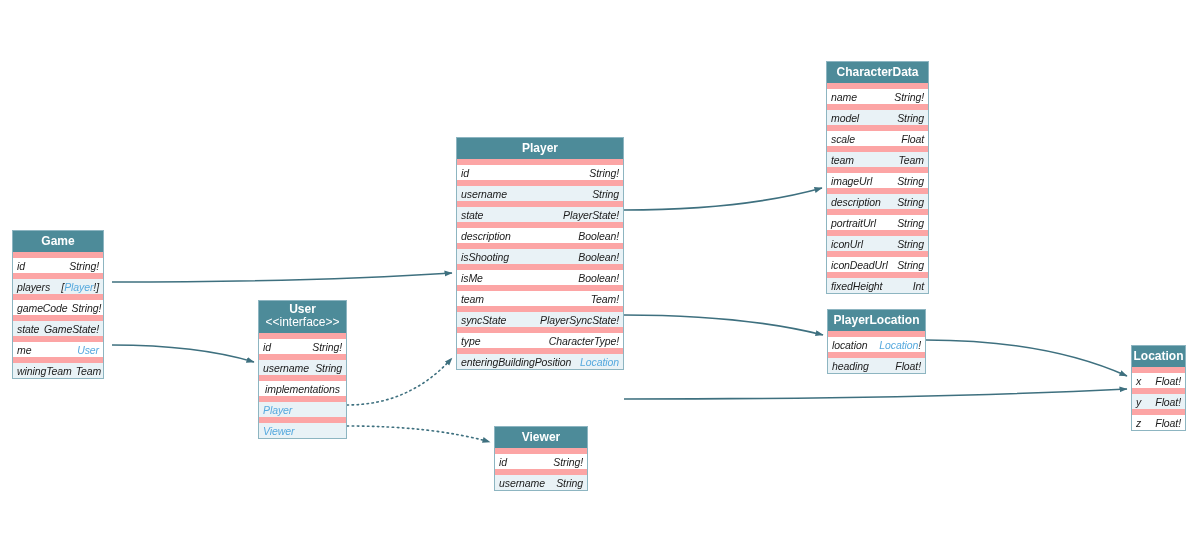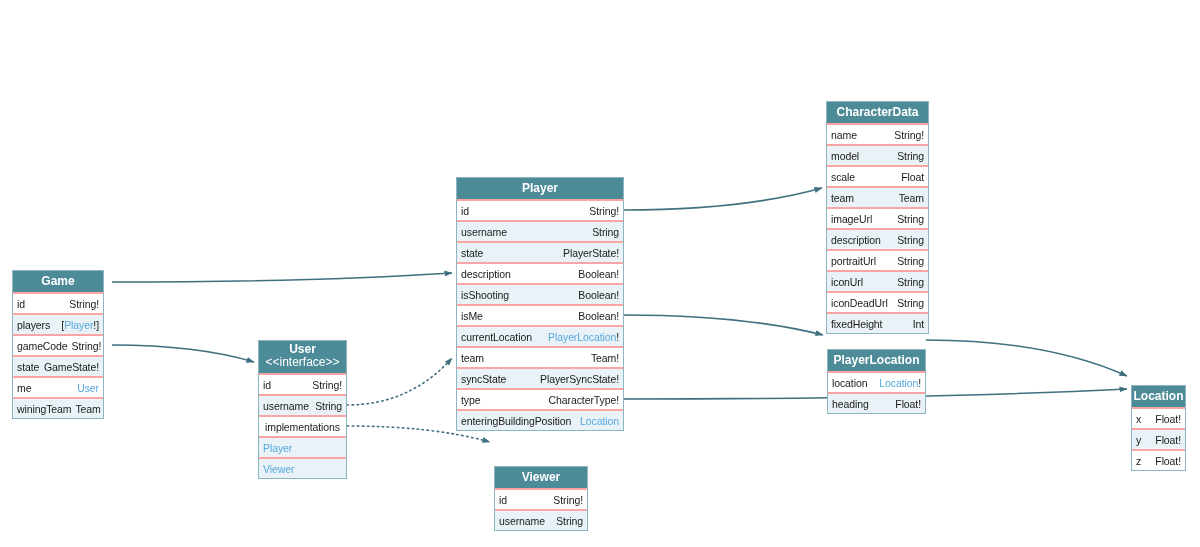--- a/index.html
+++ b/index.html
@@ -12,21 +12,20 @@
   }
   #edges{position:absolute;left:0;top:0;width:1200px;height:547px;}
   .edge{fill:none;stroke-width:1.6px;}
   .edge.dotted{stroke-dasharray:1.5 3.5;stroke-linecap:round;}
   .node{
     position:absolute;
     background:#ffffff;
     border:1px solid #8db5c1;
     box-sizing:border-box;
     box-shadow:0 0 0 1px rgba(255,255,255,0);
-    margin-top:40px;
   }
   .node-header{
     background:#4d8b99;
     color:#ffffff;
     text-align:center;
     font-weight:bold;
     font-size:12px;
     line-height:21px;
     height:21px;
     overflow:hidden;
@@ -35,26 +34,27 @@
   .node-header.with-sub{height:32px;line-height:15px;padding-top:1px;box-sizing:border-box;}
   .node-sub{display:block;font-size:12px;font-weight:normal;line-height:11px;}
   .row{
     display:flex;
     justify-content:space-between;
     align-items:center;
     gap:4px;
     height:21px;
     box-sizing:border-box;
     padding:0 4px;
-    border-top:2px solid #fca5a5;
+    border-top:6px solid #fca5a5;
     font-size:10.5px;
     letter-spacing:-0.1px;
     white-space:nowrap;
     color:#1a1a1a;
     background:#ffffff;
+    font-style:italic;
   }
   .row.alt{background:#e9f2f6;}
   .row.section{justify-content:center;color:#222;}
   .row.typelink{justify-content:flex-start;}
   .tlink{color:#56a9de;}
   .fname{color:#1a1a1a;}
   .ftype{color:#1a1a1a;}
 </style>
 </head>
 <body>
@@ -142,24 +142,20 @@
           <span class="ftype">Boolean!</span>
         </div>
         <div class="row alt">
           <span class="fname">isShooting</span>
           <span class="ftype">Boolean!</span>
         </div>
         <div class="row">
           <span class="fname">isMe</span>
           <span class="ftype">Boolean!</span>
         </div>
-        <div class="row alt">
-          <span class="fname">currentLocation</span>
-          <span class="ftype"><span class="tlink">PlayerLocation</span>!</span>
-        </div>
         <div class="row">
           <span class="fname">team</span>
           <span class="ftype">Team!</span>
         </div>
         <div class="row alt">
           <span class="fname">syncState</span>
           <span class="ftype">PlayerSyncState!</span>
         </div>
         <div class="row">
           <span class="fname">type</span>

